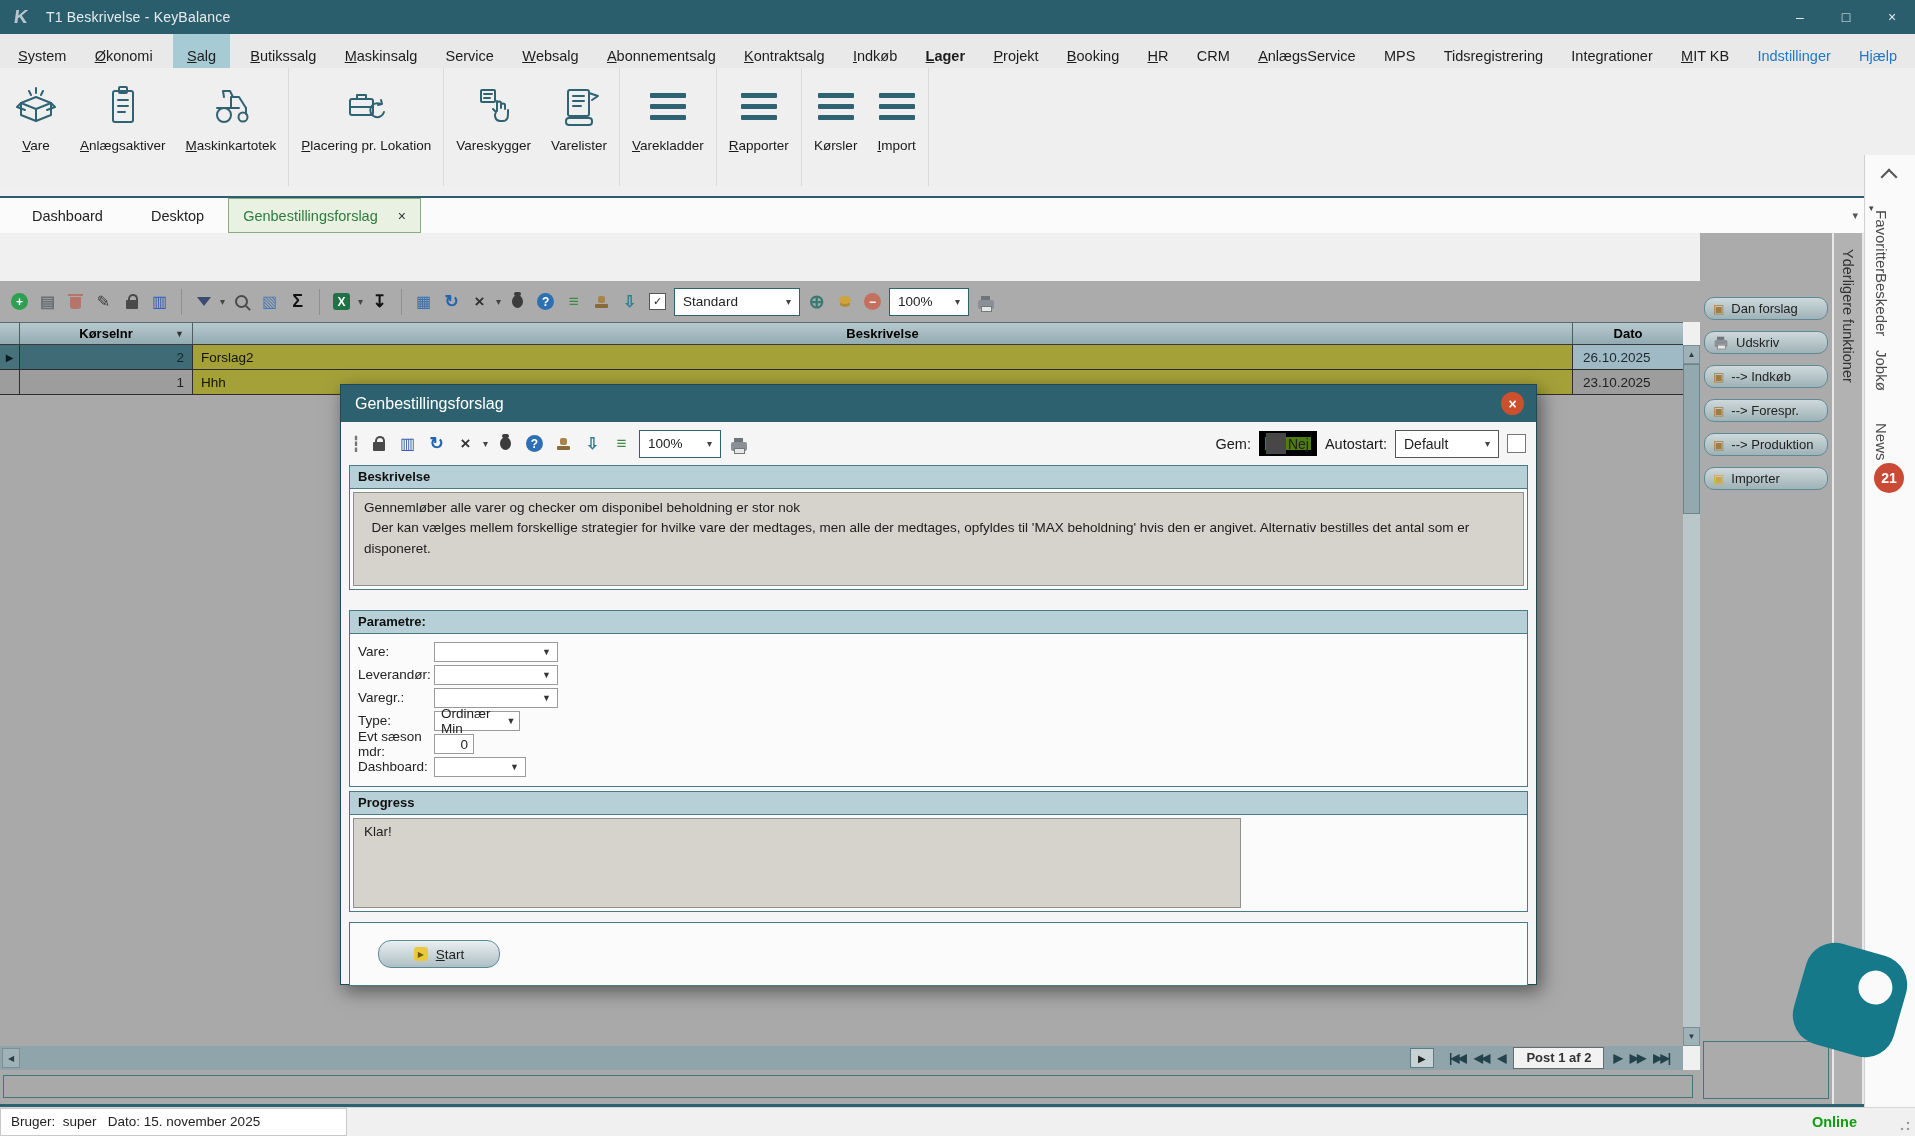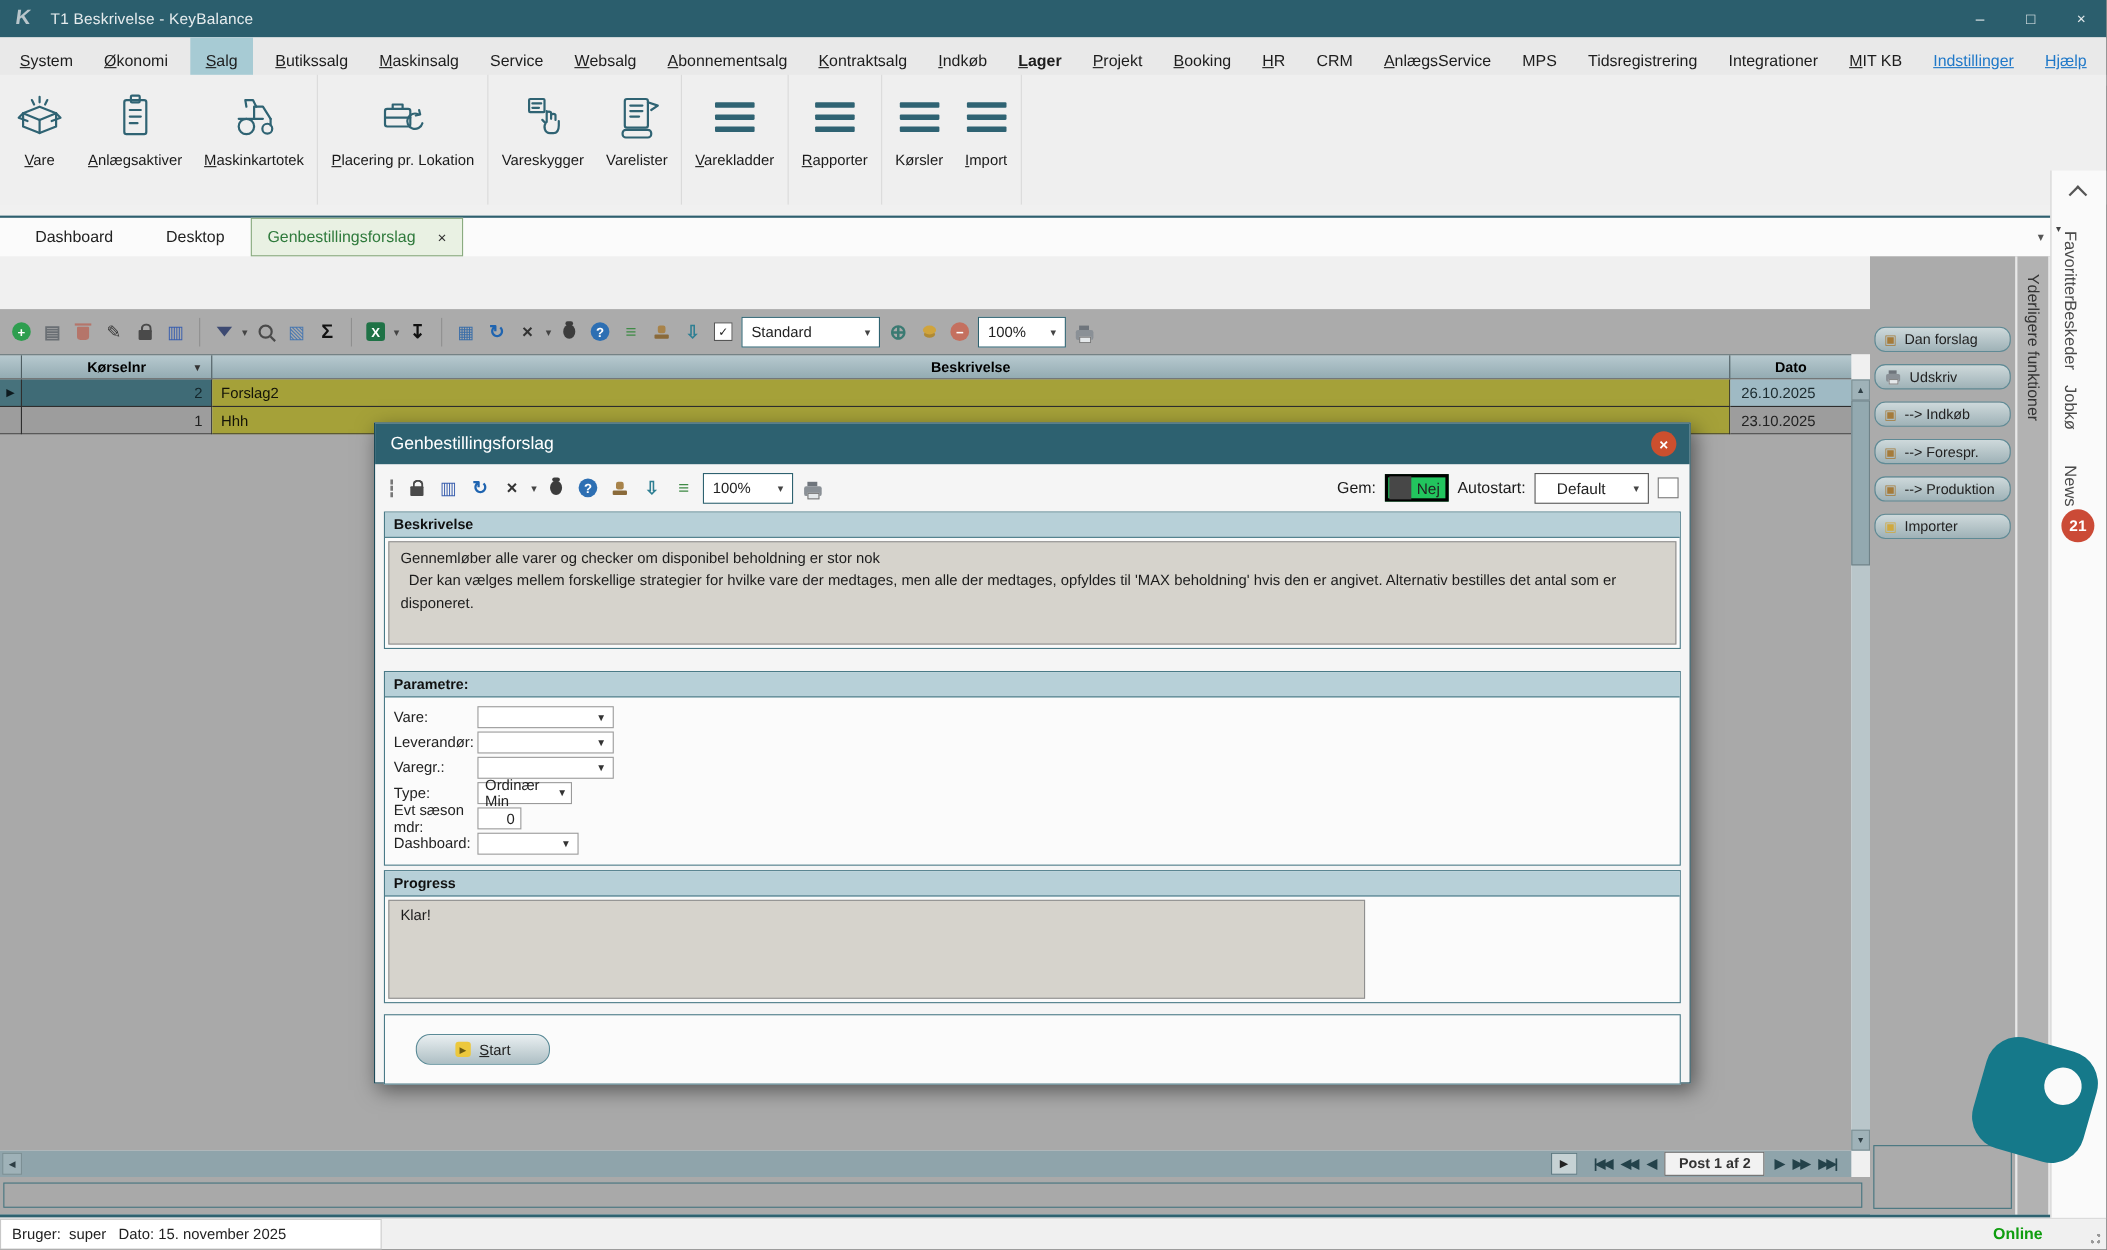--- a/index.html
+++ b/index.html
@@ -11,21 +11,21 @@
   .win-title{font-size:14px;letter-spacing:.2px;}
   .winbtns{margin-left:auto;display:flex;height:100%;}
   .winbtn{width:46px;height:100%;display:flex;align-items:center;justify-content:center;font-size:14px;color:#e2e9eb;}
 
   
   .menubar{position:absolute;left:0;top:34px;width:1915px;height:44px;background:#e9e9e9;display:flex;align-items:stretch;justify-content:space-between;padding:0 10px;box-sizing:border-box;}
   .mitem{display:flex;align-items:center;padding:0 8px;font-size:14.5px;color:#1d1d1d;position:relative;white-space:nowrap;}
   .mitem.hl{background:#a7cbd4;padding:0 14px;}
   .mitem.active{font-weight:bold;}
   .mitem.active::after{content:"";position:absolute;left:18%;right:18%;bottom:0px;height:4px;background:#1878c8;}
-  .mitem.blue{color:#1f78c8;text-decoration:underline;}
+  .mitem.blue{color:#1f78c8;}
 
   
   .ribbon{position:absolute;left:0;top:68px;width:1915px;height:118px;background:#efefef;display:flex;align-items:stretch;padding-left:2px;box-sizing:border-box;}
   .ritem{display:flex;flex-direction:column;align-items:center;padding:6px 10px 0;}
   .ric{height:64px;display:flex;align-items:center;justify-content:center;}
   .rlab{font-size:13.5px;color:#1a1a1a;white-space:nowrap;}
   .rsep{width:1px;background:#dadada;margin:0 2px;}
   .bars{display:flex;flex-direction:column;gap:6px;}
   .bars i{display:block;width:36px;height:5px;background:#2f6373;border-radius:1px;}
   .ritem svg{stroke:#2f6373;fill:none;stroke-width:2;stroke-linecap:round;stroke-linejoin:round;}
@@ -114,21 +114,21 @@
     radial-gradient(circle at 8px 2px,#999 1.4px,transparent 1.6px),
     radial-gradient(circle at 8px 8px,#999 1.4px,transparent 1.6px),
     radial-gradient(circle at 2px 8px,#999 1.4px,transparent 1.6px);}
 
   
   .dialog{position:absolute;left:340px;top:384px;width:1197px;height:601px;background:#f5f5f5;border:1px solid #1d4a58;box-sizing:border-box;box-shadow:4px 6px 18px rgba(0,0,0,.5);z-index:50;}
   .dtitle{height:37px;background:#2d6170;color:#fff;font-size:16px;display:flex;align-items:center;padding-left:14px;position:relative;}
   .dclose{position:absolute;right:12px;top:7px;width:23px;height:23px;border-radius:50%;background:#cc4f2e;color:#fff;font-size:14px;font-weight:bold;display:flex;align-items:center;justify-content:center;}
   .dtoolbar{height:43px;display:flex;align-items:center;padding:0 10px;gap:6px;}
   .dright{margin-left:auto;display:flex;align-items:center;gap:8px;font-size:14.5px;color:#1a1a1a;}
-  .toggle{width:58px;height:25px;background:#22c55e;border:3px solid #000000;box-sizing:border-box;display:flex;align-items:center;}
+  .toggle{width:58px;height:25px;background:#4d7c0f;border:6px solid #000000;box-sizing:border-box;display:flex;align-items:center;}
   .knob{width:20px;height:21px;background:#474747;margin-left:1px;}
   .tlabel{flex:1;text-align:center;font-size:14px;color:#222;}
   .dcheck{width:17px;height:17px;background:#fff;border:1px solid #777;}
   .dbody{padding:0 8px;}
   .sect{border:1px solid #4a7a87;background:#fbfbfb;}
   .secthead{height:22px;background:#b7d0d8;border-bottom:1px solid #4a7a87;font-size:13px;font-weight:bold;color:#101010;line-height:22px;padding-left:8px;}
   .descbox{margin:3px;background:#d6d3cc;border:1px solid #8f8f8f;height:82px;padding:5px 10px;font-size:13.5px;color:#1c1c1c;line-height:1.5;box-sizing:content-box;white-space:pre-wrap;overflow:hidden;}
   .params{padding:6px 0 8px;}
   .prow{display:flex;align-items:center;height:23px;padding-left:8px;font-size:13.5px;}
   .plab{width:76px;}
@@ -515,21 +515,21 @@
       <span class="ti">
           <span class="icon-printer"></span>
         </span>
       <span class="dright">
         <span>Gem:</span>
         <span class="toggle">
           <span class="knob"></span>
           <span class="tlabel">Nej</span>
         </span>
         <span>Autostart:</span>
-        <span class="ddc" style="width:86px;border-color:#555;text-align:center;">
+        <span class="ddc" style="width:86px;border-color:#555;">
           <span style="flex:1;font-size:14px;">Default</span>
           <span class="ddarrow">▾</span>
         </span>
         <span class="dcheck"></span>
       </span>
     </div>
     <div class="dbody">
       <div class="sect">
         <div class="secthead">Beskrivelse</div>
         <div class="descbox"><span>Gennemløber alle varer og checker om disponibel beholdning er stor nok</span><br><span>  Der kan vælges mellem forskellige strategier for hvilke vare der medtages, men alle der medtages, opfyldes til 'MAX beholdning' hvis den er angivet. Alternativ bestilles det antal som er disponeret.</span></div>

